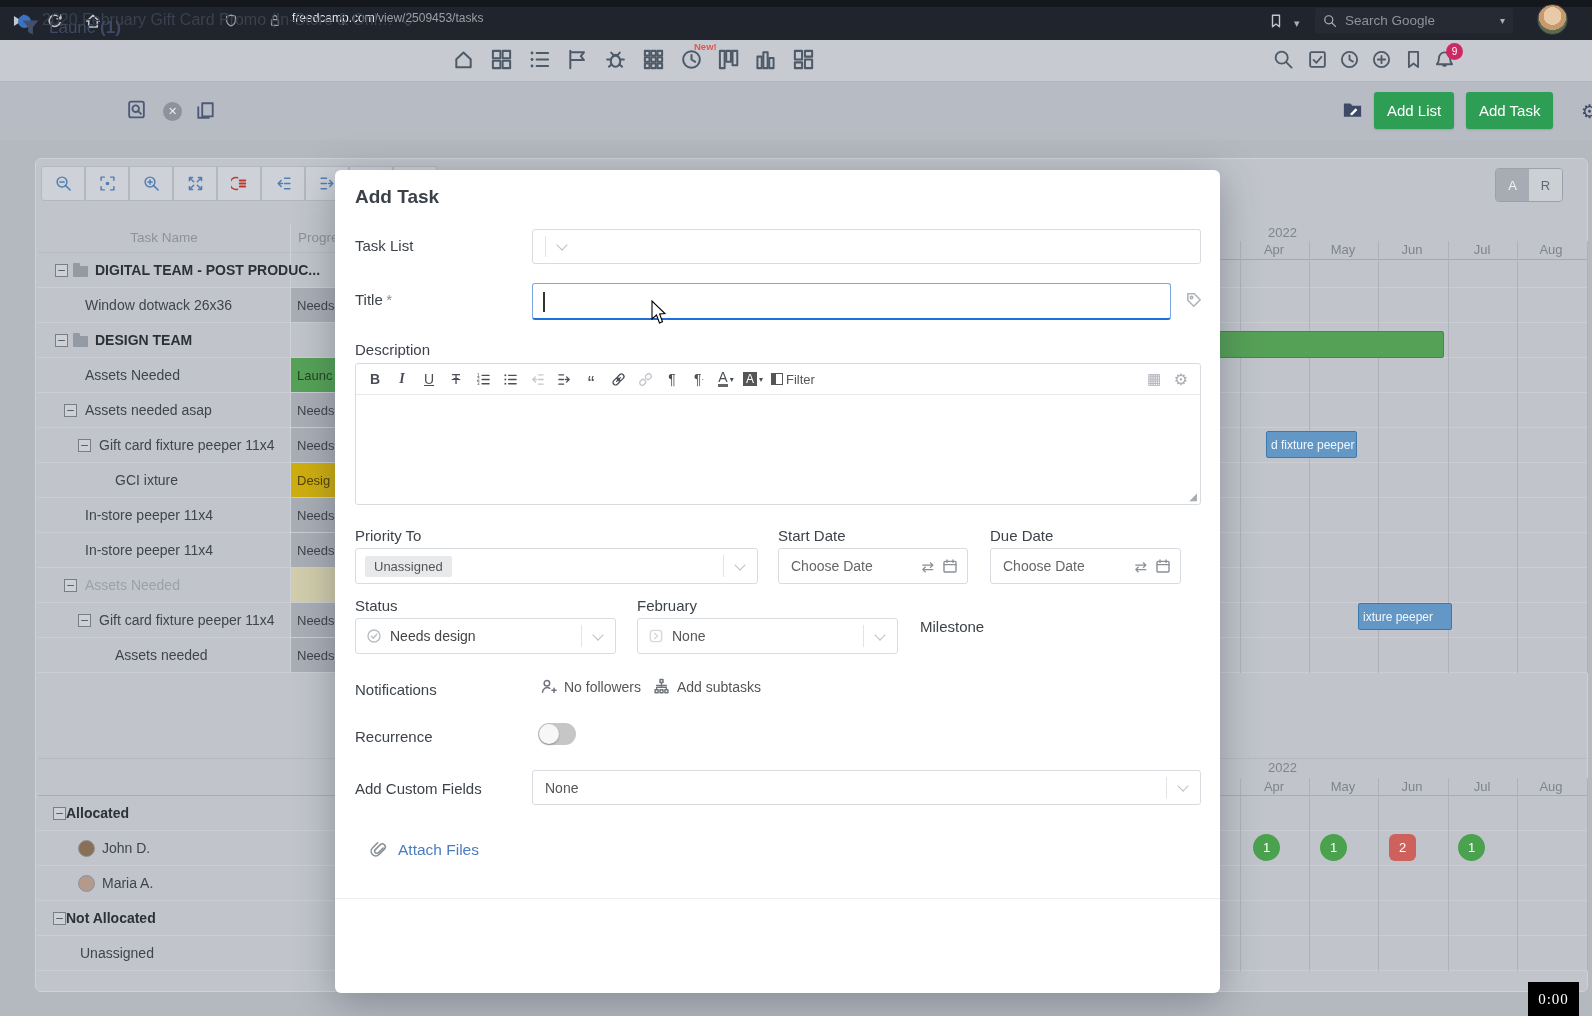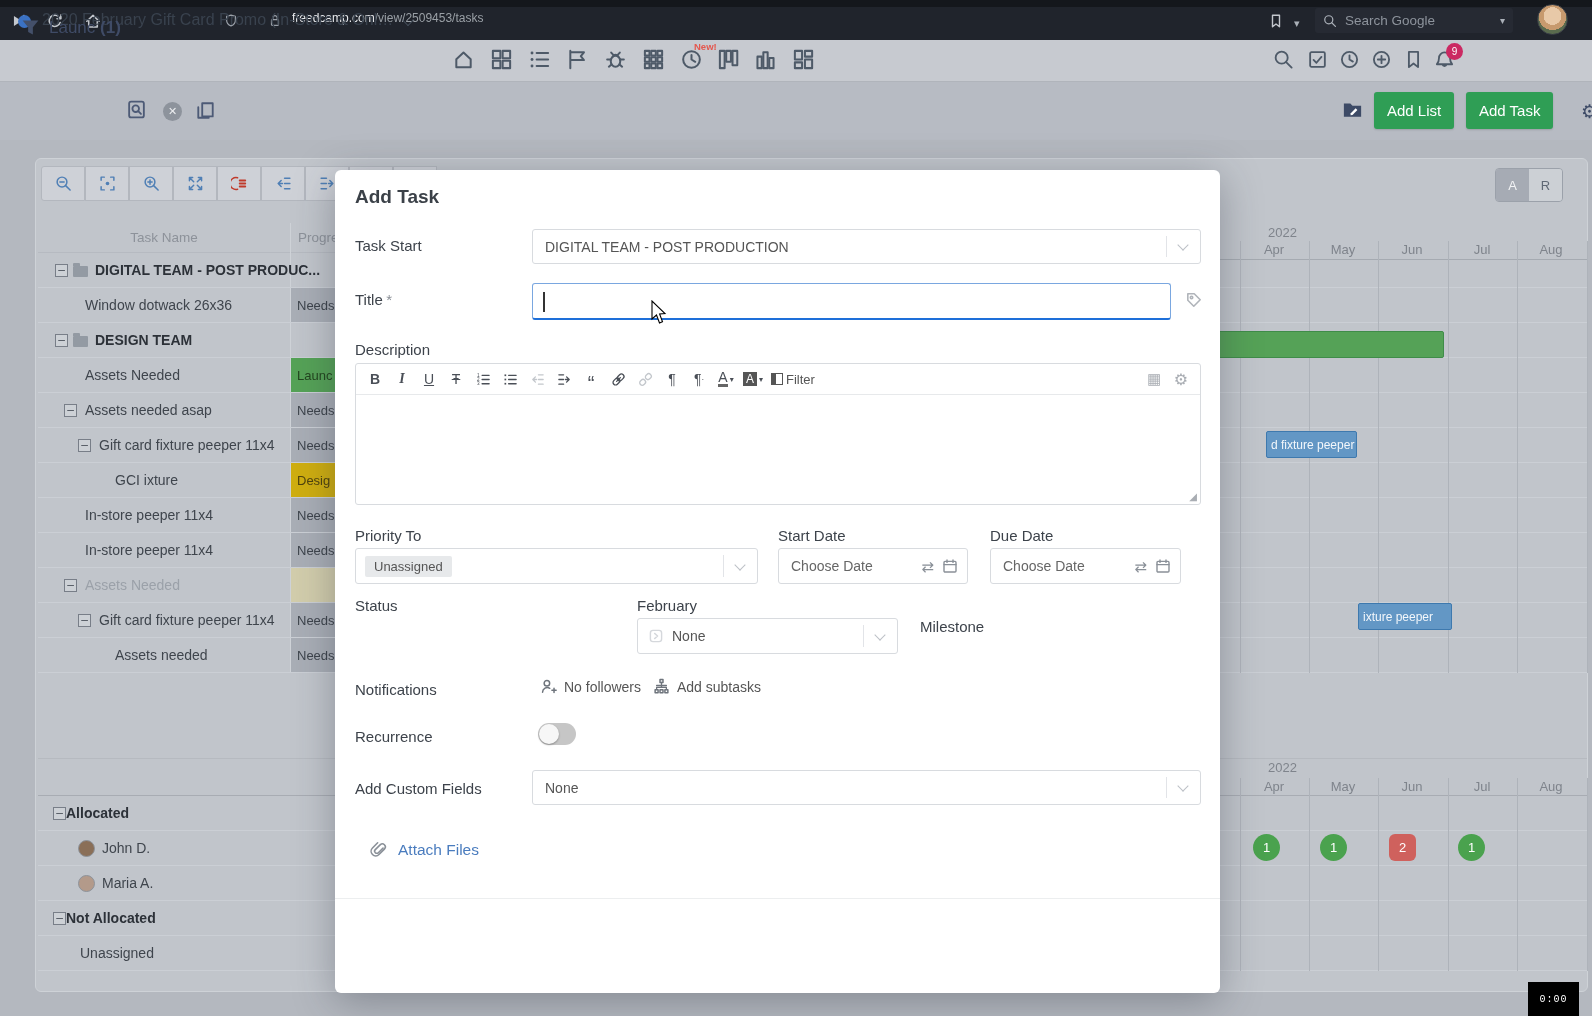--- a/index.html
+++ b/index.html
@@ -106,21 +106,21 @@
 #rec-toggle .knob{position:absolute;left:1px;top:1px;width:20px;height:20px;border-radius:50%;background:#f7f7f7;box-shadow:0 1px 2px rgba(0,0,0,.3)}
 #attach{position:absolute;left:35px;top:671px;display:flex;align-items:center;color:#4a7cbe;font-size:15.5px}
 #attach .clip{width:18px;height:18px;color:#8a9098;margin-right:10px}
 #m-footer{position:absolute;left:0;top:728px;width:885px;height:95px;border-top:1px solid #eceeef}
 .ic16{width:16px;height:16px;flex:none;color:#8a9098}
 .mini-ico{width:17px;height:17px;flex:none;color:#6e747c;margin-right:7px}
 .notif-item{position:absolute;top:508px;display:flex;align-items:center;font-size:14px;color:#555}
 
 
 #cursor{position:absolute;left:651px;top:300px;width:17px;height:25px;z-index:100}
-#timer{position:absolute;left:1528px;top:982px;width:51px;height:34px;background:#000;color:#fff;font-family:Liberation Mono, monospace;font-size:10px;display:flex;align-items:center;justify-content:center;letter-spacing:1px;z-index:110}
+#timer{position:absolute;left:1528px;top:982px;width:51px;height:34px;background:#000;color:#fff;font-family:Liberation Serif, serif;font-size:15px;display:flex;align-items:center;justify-content:center;letter-spacing:1px;z-index:110}
 </style>
 </head>
 <body>
 
 <div id="browser-bar">
   <div id="tabs-strip"></div>
   <span class="b-ico" style="left:10px">
       <svg viewBox="0 0 16 16" fill="none" stroke="currentColor" stroke-width="1.4" stroke-linecap="round" stroke-linejoin="round" style="width:100%;height:100%;display:block">
         <path d="M3.5 3.5 L10.5 8 L3.5 12.5 Z" fill="currentColor" stroke="none"></path>
         <line x1="12.4" y1="3.5" x2="12.4" y2="12.5" stroke-width="2"></line>
@@ -512,23 +512,22 @@
       <div class="badge green" style="left:1217px;top:675px">1</div>
       <div class="badge green" style="left:1284px;top:675px">1</div>
       <div class="badge red" style="left:1353px;top:675px">2</div>
       <div class="badge green" style="left:1422px;top:675px">1</div>
     </div>
 </div>
 
 <div id="modal">
   <div id="m-title">Add Task</div>
 
-  <div class="mlabel" style="left:20px;top:67px">Task Start</div>
+  <div class="mlabel" style="left:20px;top:67px">Task List</div>
   <div class="sel" style="left:197px;top:59px;width:669px;height:35px">
-    <span class="grow">DIGITAL TEAM - POST PRODUCTION</span>
     <span class="dvd"></span>
       <span class="chev"></span>
   </div>
 
   <div class="mlabel" style="left:20px;top:121px"><span>Title</span><span style="color:#8a8f96;font-size:12px;vertical-align:top"> </span><span style="color:#8a8f96">*</span></div>
   <div id="title-input">
       <div id="title-caret"></div>
     </div>
   <span id="tag-ico">
       <svg viewBox="0 0 16 16" fill="none" stroke="currentColor" stroke-width="1.4" stroke-linecap="round" stroke-linejoin="round" style="width:100%;height:100%;display:block">
@@ -667,20 +666,31 @@
         <svg viewBox="0 0 16 16" fill="none" stroke="currentColor" stroke-width="1.4" stroke-linecap="round" stroke-linejoin="round" style="width:100%;height:100%;display:block">
           <rect x="2" y="3.4" width="12" height="10.6" rx="1"></rect>
           <line x1="2" y1="6.6" x2="14" y2="6.6"></line>
           <line x1="5" y1="2" x2="5" y2="4.4"></line>
           <line x1="11" y1="2" x2="11" y2="4.4"></line>
         </svg>
       </span>
   </div>
 
   <div class="mlabel" style="left:20px;top:427px">Status</div>
+  <div class="sel" style="left:20px;top:448px;width:261px;height:36px;padding-left:10px">
+    <span class="ic16" style="margin-right:8px;color:#b9bdc3">
+        <svg viewBox="0 0 16 16" fill="none" stroke="currentColor" stroke-width="1.4" stroke-linecap="round" stroke-linejoin="round" style="width:100%;height:100%;display:block">
+          <circle cx="8" cy="8" r="6"></circle>
+          <path d="M5.3 8.2 L7.3 10.2 L10.8 6.2"></path>
+        </svg>
+      </span>
+    <span class="grow" style="color:#444">Needs design</span>
+    <span class="dvd"></span>
+      <span class="chev"></span>
+  </div>
   <div class="mlabel" style="left:302px;top:427px">February</div>
   <div class="sel" style="left:302px;top:448px;width:261px;height:36px;padding-left:10px">
     <span class="ic16" style="margin-right:8px;color:#d5d8dc">
         <svg viewBox="0 0 16 16" fill="none" stroke="currentColor" stroke-width="1.4" stroke-linecap="round" stroke-linejoin="round" style="width:100%;height:100%;display:block">
           <rect x="2.4" y="2.4" width="11.2" height="11.2" rx="2.6"></rect>
           <path d="M6.6 5.4 L9.6 8 L6.6 10.6"></path>
         </svg>
       </span>
     <span class="grow" style="color:#555">None</span>
     <span class="dvd"></span>

